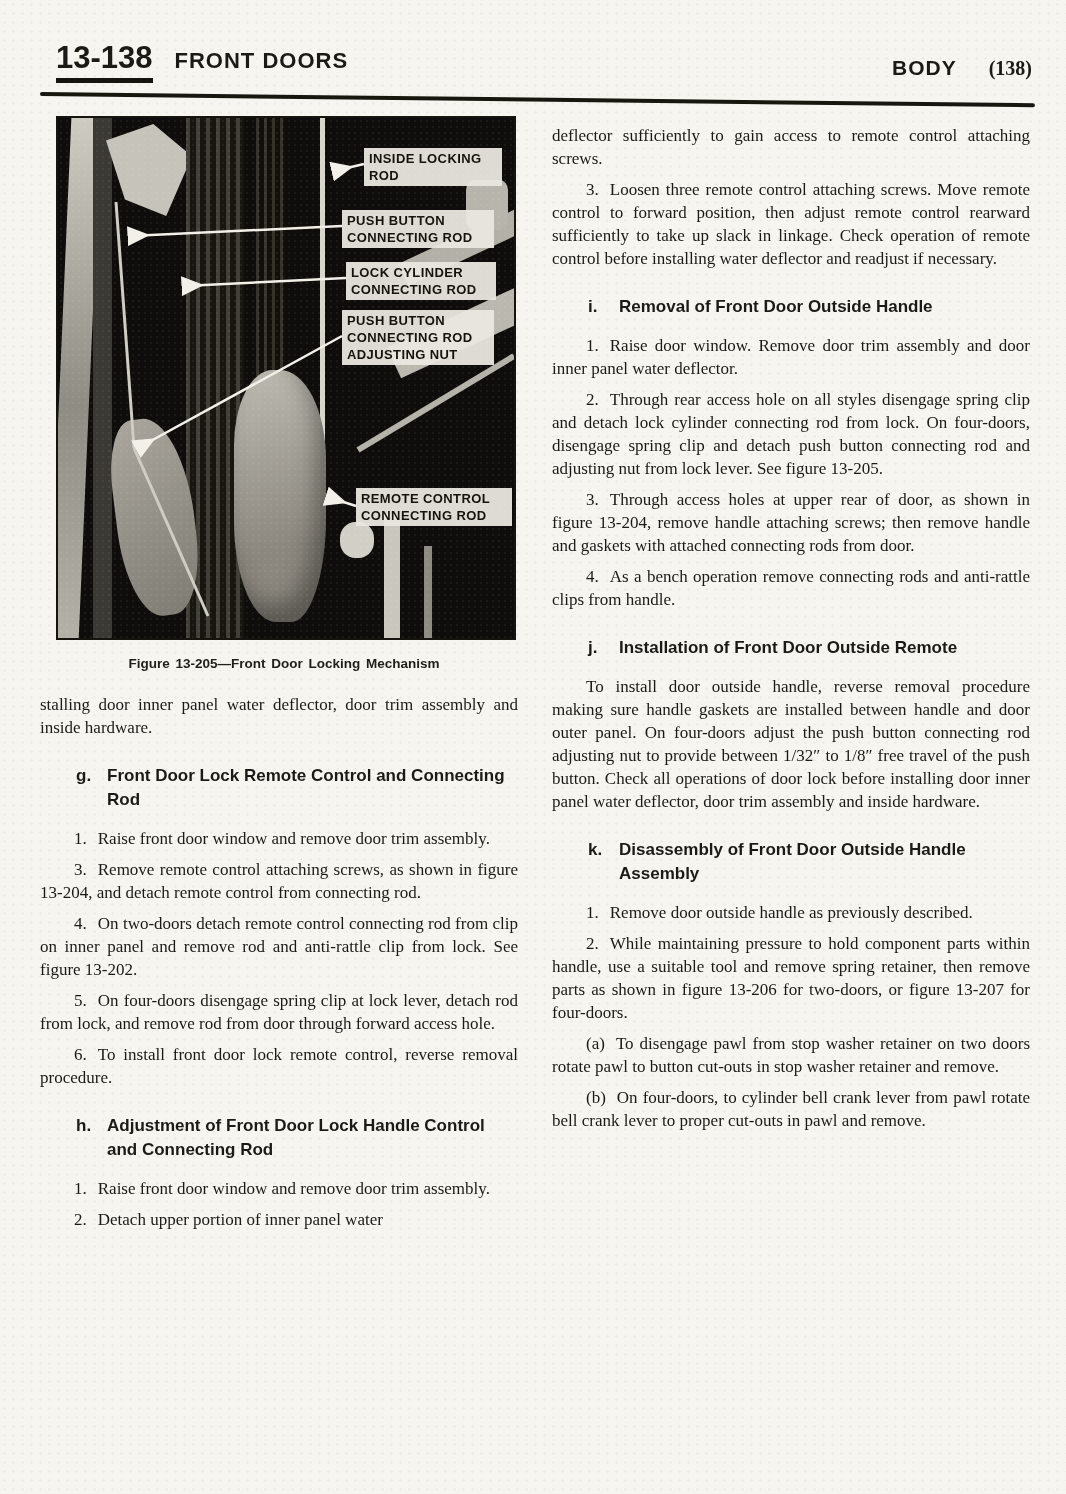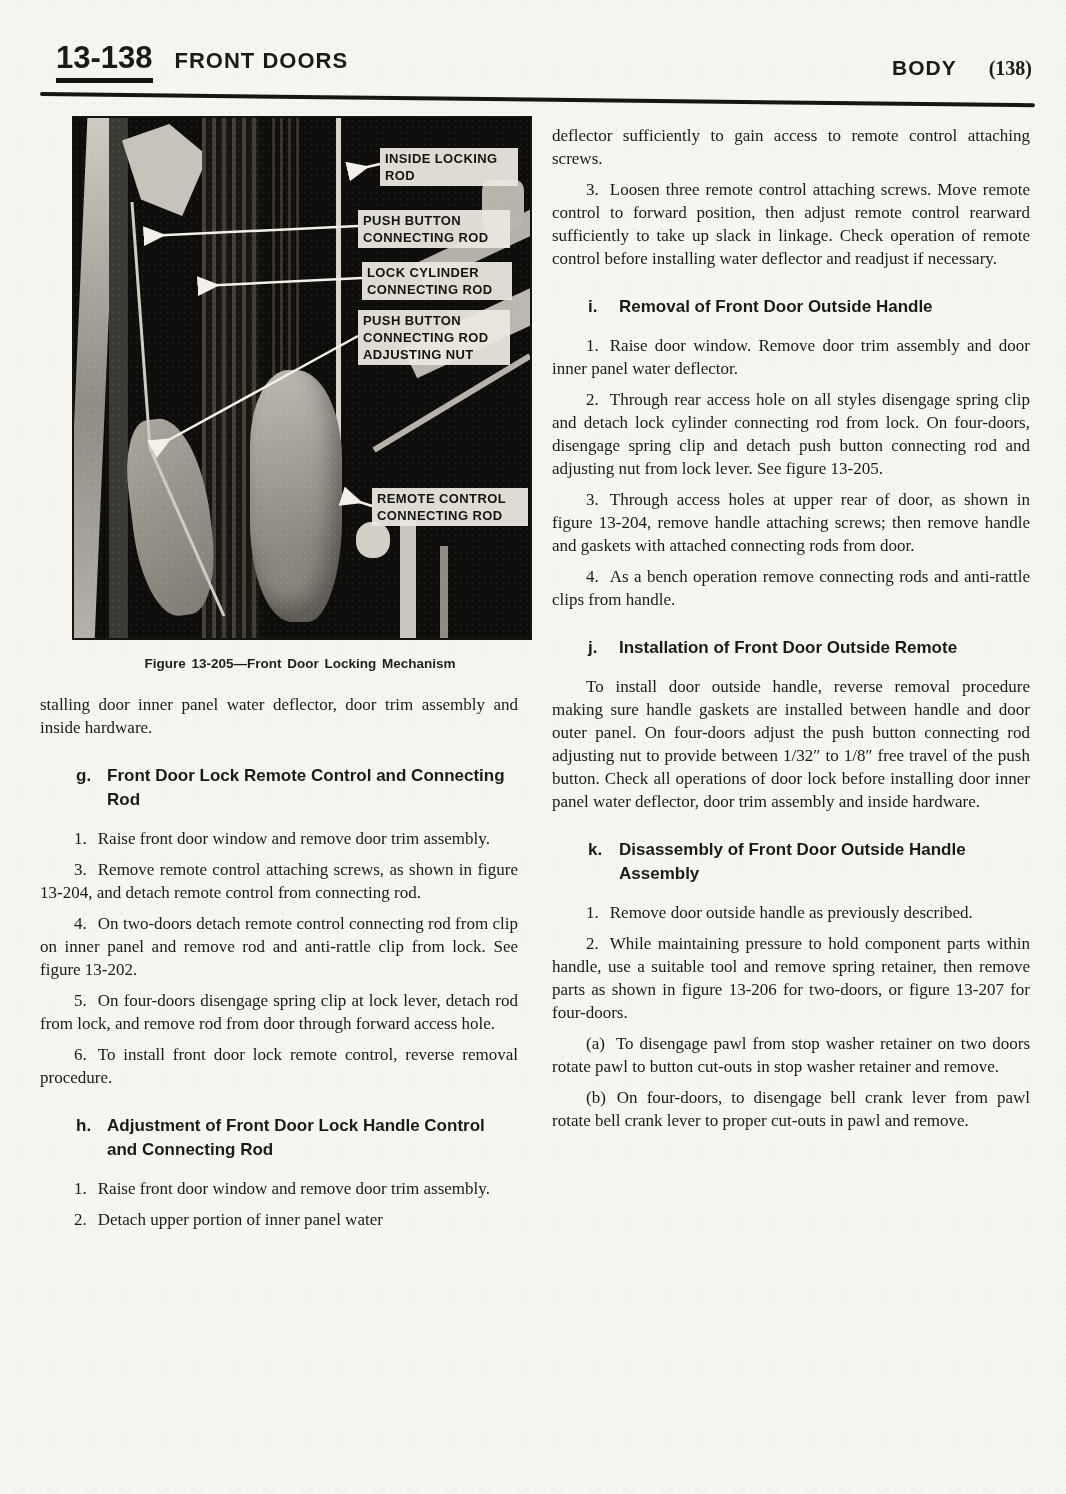--- a/index.html
+++ b/index.html
@@ -27,21 +27,21 @@
   .col-r{padding-top:8px;}
   
   .para{margin:0 0 8px;font-size:17px;line-height:23px;text-align:justify;}
   .para.ind{text-indent:34px;}
   .pnum{margin-right:11px;}
   .heading{margin:25px 0 15px;padding-left:36px;display:flex;gap:13px;
     font-family:"Liberation Sans", sans-serif;font-weight:700;font-size:17px;line-height:24px;}
   .h-letter{flex:0 0 18px;}
   .h-text{flex:1;}
   
-  .figure{margin-left:32px;width:460px;}
+  .figure{margin-left:16px;width:460px;}
   .photo{position:relative;width:456px;height:520px;background:#0e0d0b;border:2px solid #15140f;overflow:hidden;}
   .photo::after{content:"";position:absolute;inset:0;
     background-image:radial-gradient(rgba(255,255,255,0.055) 1px, transparent 1.3px);
     background-size:6px 6px;pointer-events:none;}
   .sh{position:absolute;}
   .sh-left-band{left:2px;top:-6px;width:30px;height:534px;background:linear-gradient(180deg,#cfccc3,#8f8c83 55%,#b5b2a9);transform:rotate(2.5deg);}
   .sh-left-dark{left:35px;top:0;width:19px;height:524px;background:#3b3933;}
   .sh-bracket{left:48px;top:6px;width:86px;height:92px;background:#c6c3ba;clip-path:polygon(0 18%,55% 0,100% 35%,70% 100%,22% 82%);}
   .sh-channel{left:128px;top:0;width:58px;height:524px;background:repeating-linear-gradient(90deg,#423f38 0 4px,#17150f 4px 10px);}
   .sh-channel2{left:198px;top:0;width:30px;height:258px;background:repeating-linear-gradient(90deg,#35332c 0 3px,#120f0a 3px 8px);}
@@ -179,17 +179,17 @@
       <p class="para ind"><span>To install door outside handle, reverse removal procedure making sure handle gaskets are installed between handle and door outer panel. On four-doors adjust the push button connecting rod adjusting nut to provide between 1/32″ to 1/8″ free travel of the push button. Check all operations of door lock before installing door inner panel water deflector, door trim assembly and inside hardware.</span></p>
 
       <div class="heading">
         <span class="h-letter">k.</span>
         <span class="h-text">Disassembly of Front Door Outside Handle Assembly</span>
       </div>
 
       <p class="para ind"><span class="pnum">1.</span><span>Remove door outside handle as previously described.</span></p>
       <p class="para ind"><span class="pnum">2.</span><span>While maintaining pressure to hold component parts within handle, use a suitable tool and remove spring retainer, then remove parts as shown in figure 13-206 for two-doors, or figure 13-207 for four-doors.</span></p>
       <p class="para ind"><span class="pnum">(a)</span><span>To disengage pawl from stop washer retainer on two doors rotate pawl to button cut-outs in stop washer retainer and remove.</span></p>
-      <p class="para ind"><span class="pnum">(b)</span><span>On four-doors, to disengage bell crank lever from pawl rotate bell crank lever to proper cut-outs in pawl and remove.</span></p>
+      <p class="para ind"><span class="pnum">(b)</span><span>On four-doors, to cylinder bell crank lever from pawl rotate bell crank lever to proper cut-outs in pawl and remove.</span></p>
     </div>
 
   </div>
 </div>
 
 </body></html>

